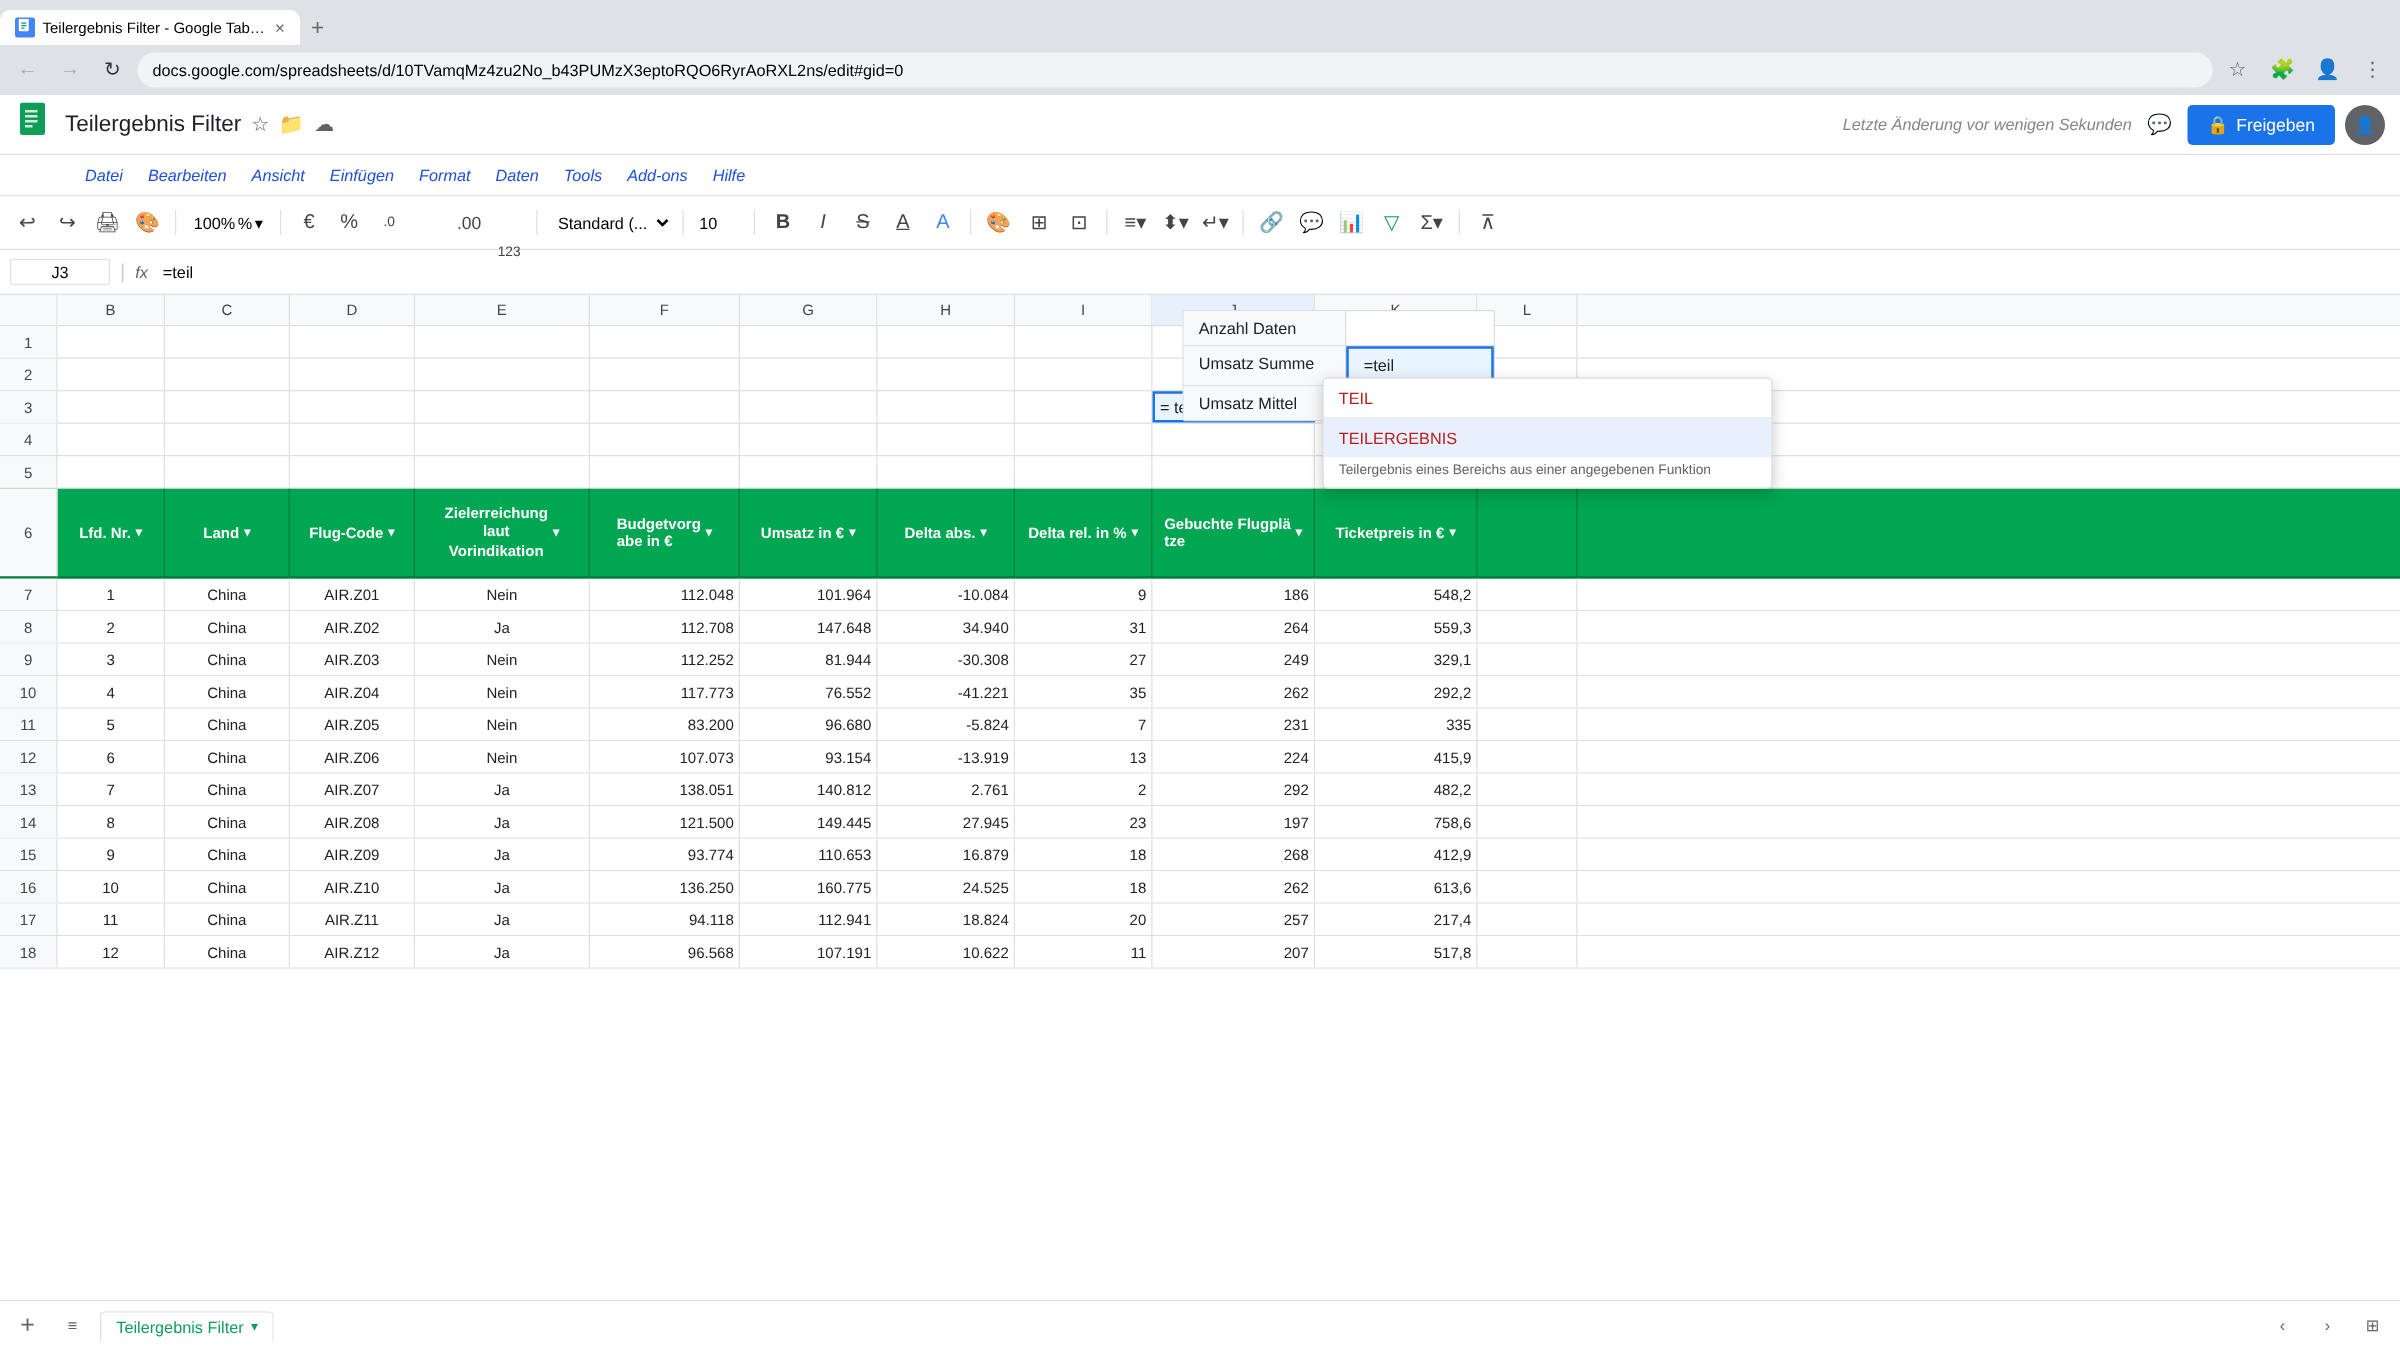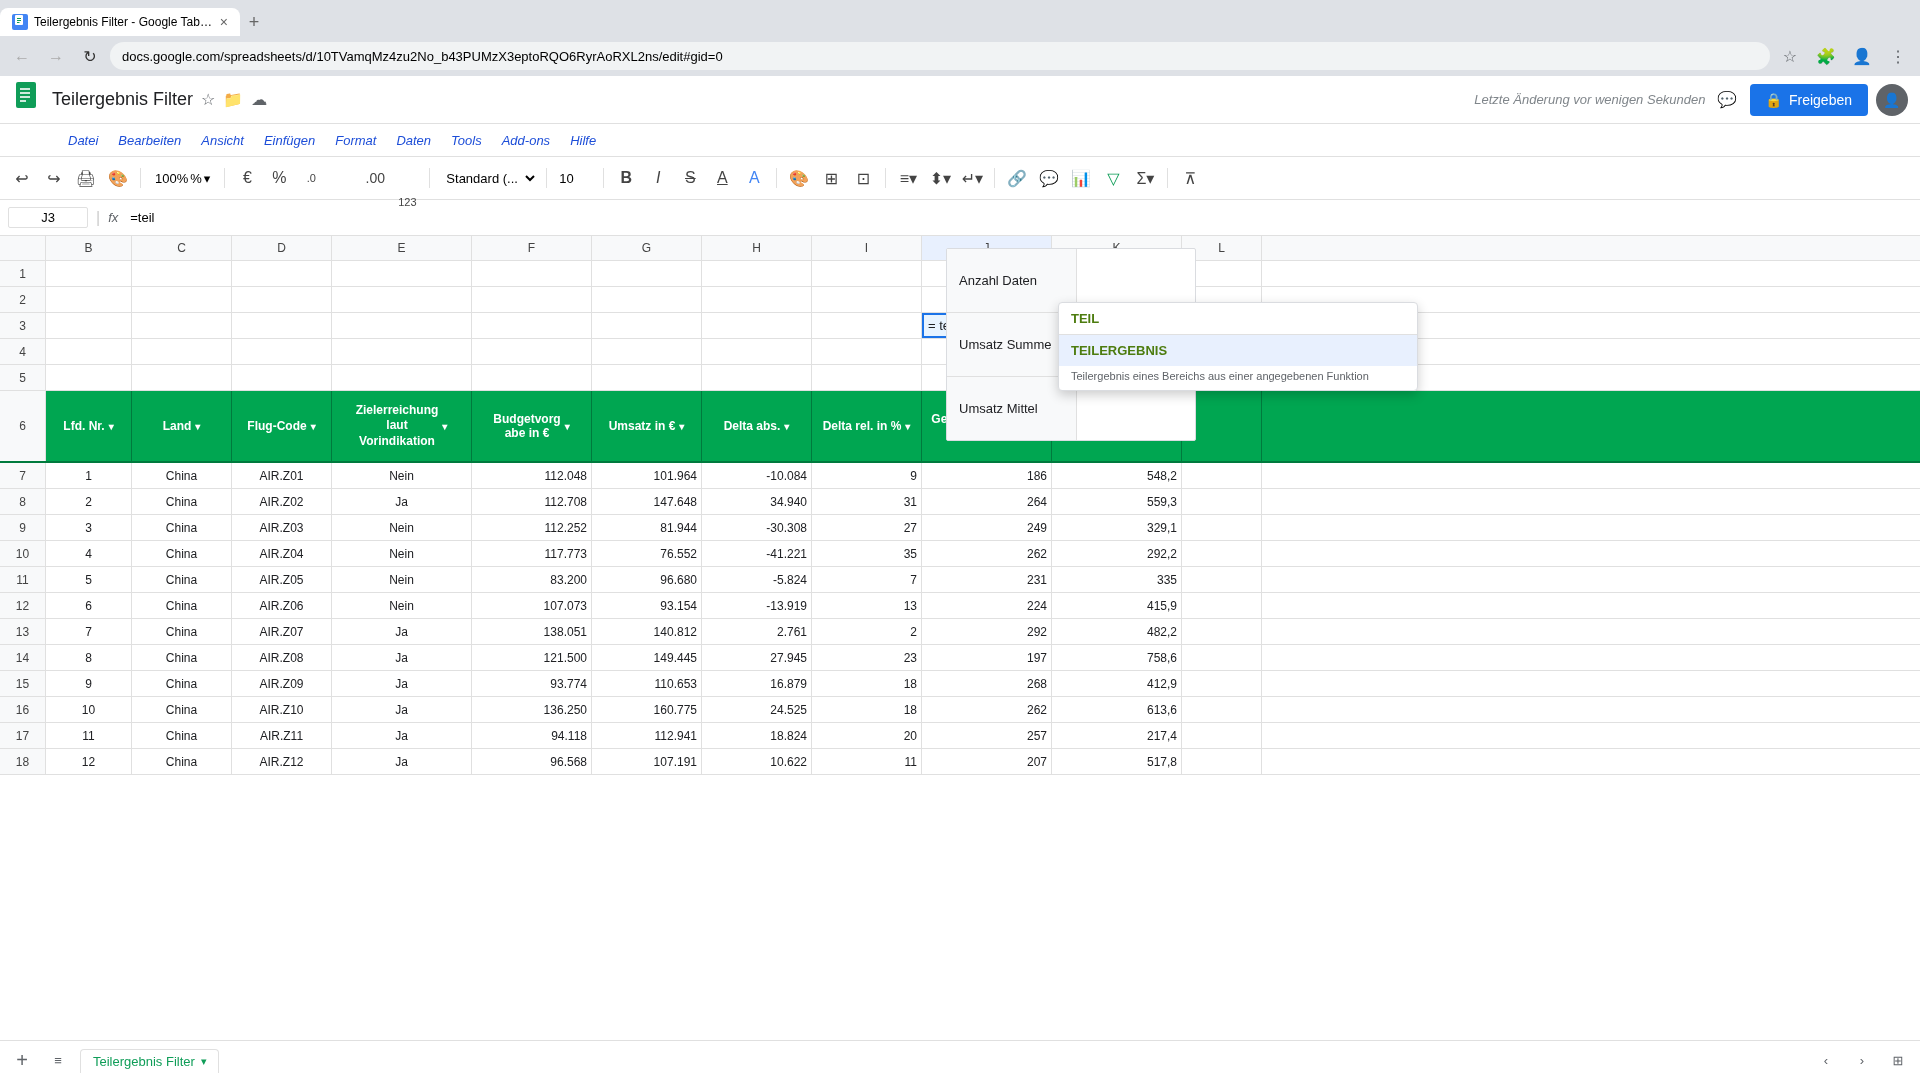--- a/index.html
+++ b/index.html
@@ -58,21 +58,21 @@
     .row-header-cell { width: 46px; min-width: 46px; height: 24px; border-right: 1px solid #e0e0e0; background: #f8f9fa; display: flex; align-items: center; justify-content: center; font-size: 12px; color: #444; }
     .col-header-cell { height: 24px; border-right: 1px solid #e0e0e0; background: #f8f9fa; display: flex; align-items: center; justify-content: center; font-size: 12px; color: #444; }
     .col-header-cell.selected { background: #e8f0fe; }
     .grid-row { display: flex; border-bottom: 1px solid #e0e0e0; height: 26px; }
     .row-num { width: 46px; min-width: 46px; background: #f8f9fa; border-right: 1px solid #e0e0e0; display: flex; align-items: center; justify-content: center; font-size: 12px; color: #444; }
     .cell { border-right: 1px solid #e0e0e0; display: flex; align-items: center; padding: 0 4px; font-size: 13px; overflow: hidden; white-space: nowrap; }
     .cell.active-input { border: 2px solid #1a73e8; background: #e8f4ff; }
 
     
     .table-header-row { background: #00a651; }
-    .table-header-cell { color: white; font-weight: bold; font-size: 12px; display: flex; align-items: center; justify-content: center; text-align: center; border-right: 1px solid #007a3d; padding: 2px 4px; height: 100%; }
+    .table-header-cell { color: white; font-weight: bold; font-size: 12px; display: flex; align-items: center; justify-content: center; text-align: left; border-right: 1px solid #007a3d; padding: 2px 4px; height: 100%; }
     .table-header-cell .filter-icon { margin-left: 4px; font-size: 10px; }
     .data-cell { display: flex; align-items: center; justify-content: center; font-size: 12px; color: #202124; border-right: 1px solid #e0e0e0; padding: 0 4px; height: 100%; }
     .data-cell.num { justify-content: flex-end; }
 
     
     .bottom-bar { position: fixed; bottom: 0; left: 0; right: 0; height: 40px; background: #fff; border-top: 1px solid #e0e0e0; display: flex; align-items: center; padding: 0 8px; gap: 8px; }
     .add-sheet-btn { width: 28px; height: 28px; display: flex; align-items: center; justify-content: center; color: #5f6368; font-size: 20px; cursor: pointer; }
     .sheet-list-btn { width: 28px; height: 28px; display: flex; align-items: center; justify-content: center; color: #5f6368; cursor: pointer; }
     .sheet-tab { display: flex; align-items: center; gap: 6px; padding: 4px 12px; background: #fff; border: 1px solid #e0e0e0; border-bottom: none; border-radius: 4px 4px 0 0; font-size: 13px; color: #0f9d58; font-weight: 500; cursor: pointer; }
     .bottom-spacer { flex: 1; }
@@ -91,37 +91,37 @@
       font-size: 13px;
     }
     .autocomplete-item {
       padding: 8px 12px;
       cursor: pointer;
       display: flex;
       align-items: center;
       gap: 8px;
     }
     .autocomplete-item.selected { background: #e8f0fe; }
-    .autocomplete-item-name { font-weight: 700; color: #4d7c0f; text-align: center; }
+    .autocomplete-item-name { font-weight: 400; color: #b91c1c; text-align: center; }
     .autocomplete-item-desc { font-size: 11px; color: #5f6368; padding: 4px 12px 8px; }
     .autocomplete-divider { height: 1px; background: #e0e0e0; }
 
     
     .summary-panel {
       position: absolute;
       background: #fff;
       border: 1px solid #dadce0;
       border-radius: 2px;
     }
     .summary-row {
       display: flex;
       border-bottom: 1px solid #e0e0e0;
     }
     .summary-label {
-      padding: 24px 12px;
+      padding: 6px 12px;
       font-size: 13px;
       color: #202124;
       background: #f8f9fa;
       width: 130px;
       border-right: 1px solid #e0e0e0;
     }
     .summary-value {
       padding: 6px 12px;
       font-size: 13px;
       color: #202124;

